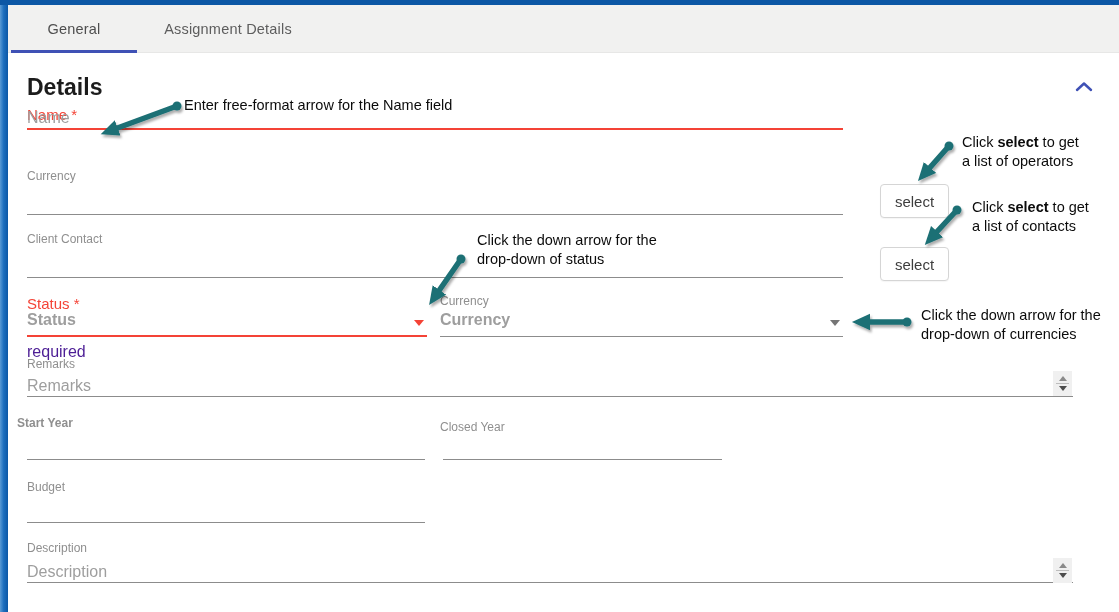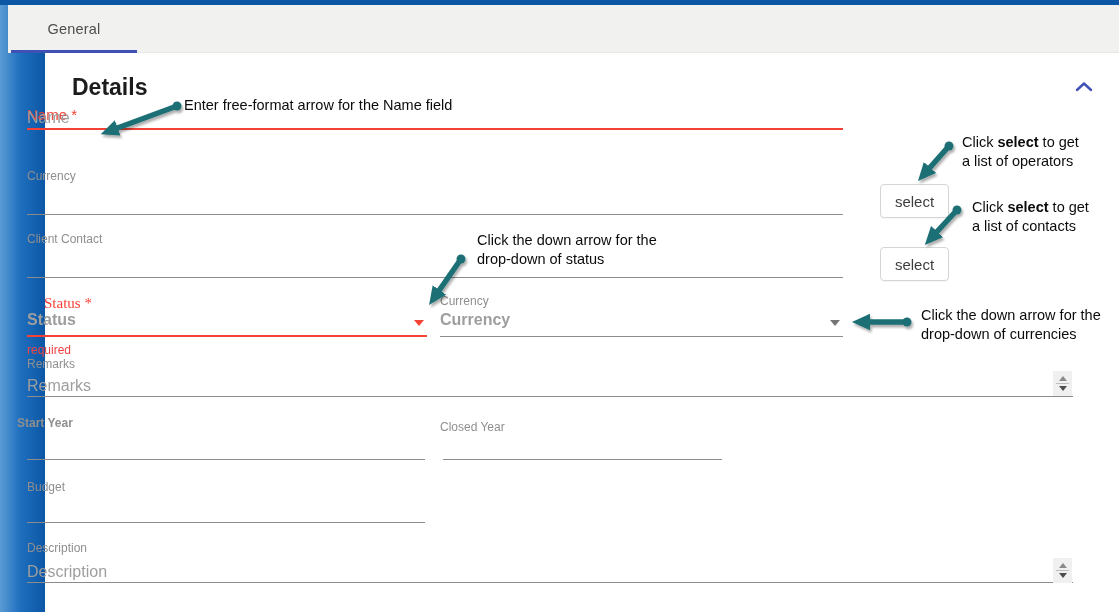--- a/index.html
+++ b/index.html
@@ -1,21 +1,21 @@
 <!DOCTYPE html>
 <html><head>
 <meta charset="utf-8">
 <style>
   * { margin:0; padding:0; box-sizing:border-box; }
   html,body { background:#fff; }
   .page {
     position:relative; width:1119px; height:612px; background:#fff;
     font-family:"Liberation Sans", sans-serif; overflow:hidden;
   }
-  .abs { position:absolute;padding-left:45px; }
+  .abs { position:absolute; }
 
   
   .top-border { left:0; top:0; width:1119px; height:5px; background:#0c57a5; }
   .left-border { left:0; top:5px; width:8px; height:607px;
     background:linear-gradient(90deg,#5b9bd5 0%, #1e6fbe 45%, #0c57a5 100%); }
 
   
   .tabbar { left:8px; top:5px; width:1111px; height:48px; background:#f1f1f0;
     border-bottom:1px solid #e7e7e6; }
   .tab { position:absolute; top:0; height:48px; display:flex; align-items:center;
@@ -40,21 +40,21 @@
     background:transparent; border:none; outline:none; font-size:16px; color:#444;
     font-family:inherit; padding:0;font-weight:bold; }
   .ddfield input::placeholder { color:#9e9e9e; opacity:1; }
   .dd-underline-red { border-bottom:2px solid #f44336; }
   .dd-underline-gray { border-bottom:1px solid #8c8c8c; }
   .dd-arrow { position:absolute; right:3px; top:9px; width:0; height:0;
     border-left:5px solid transparent; border-right:5px solid transparent;
     border-top:6px solid #f44336; cursor:pointer; }
   .dd-arrow.gray { border-top-color:#757575; }
 
-  .err-text { position:absolute; font-size:12px; color:#ef4444; }
+  .err-text { position:absolute; font-size:16px; color:#4c1d95; }
 
   .select-btn { position:absolute; width:69px; height:34px; background:#fff;
     border:1px solid #d5d5d5; border-radius:4px; font-size:15px; color:#3d3d3d;
     font-family:inherit; cursor:pointer; box-shadow:0 1px 1px rgba(0,0,0,.04); }
 
   .ann { position:absolute; font-size:14.5px; color:#0b0b0b; line-height:18.5px;
     white-space:nowrap; }
   .ann b { font-weight:bold; }
 
   .spinner { position:absolute; width:19px; height:25px; background:#f0f0f0;
@@ -72,20 +72,21 @@
 </head>
 <body>
 
 <div class="page">
 
   <div class="abs top-border"></div>
   <div class="abs left-border"></div>
 
   <div class="abs tabbar">
     <div class="tab tab-general">General</div>
+    <div class="tab tab-assignment">Assignment Details</div>
     <div class="abs tab-indicator"></div>
   </div>
 
   <div class="abs panel-title">Details</div>
   <span class="chevron">
     <svg width="18" height="12" viewBox="0 0 18 12">
       <polyline points="2,9 9,2.5 16,9" fill="none" stroke="#3f51b5" stroke-width="2.4" stroke-linecap="round" stroke-linejoin="round"></polyline>
     </svg>
   </span>
 
@@ -93,21 +94,21 @@
   <input class="mat err" style="left: 27px; top: 108px; width: 816px;" type="text" placeholder="Name">
 
   <div class="flabel" style="left:27px; top:169px;">Currency</div>
   <input class="mat" style="left: 27px; top: 193px; width: 816px;" type="text">
   <button class="select-btn" style="left:880px; top:184px;">select</button>
 
   <div class="flabel" style="left:27px; top:232px;">Client Contact</div>
   <input class="mat" style="left: 27px; top: 256px; width: 816px;" type="text">
   <button class="select-btn" style="left:880px; top:247px;">select</button>
 
-  <div class="rlabel" style="left:44px; top:295px;font-family:Liberation Serif, serif;">Status *</div>
+  <div class="rlabel" style="left:27px; top:295px;">Status *</div>
   <div class="ddfield dd-underline-red" style="left:27px; top:311px; width:400px;">
     <input type="text" placeholder="Status" style="">
     <span class="dd-arrow"></span>
   </div>
   <div class="err-text" style="left:27px; top:343px;">required</div>
 
   <div class="flabel" style="left:440px; top:294px;">Currency</div>
   <div class="ddfield dd-underline-gray" style="left:440px; top:311px; width:403px;">
     <input type="text" placeholder="Currency" style="">
     <span class="dd-arrow gray"></span>

